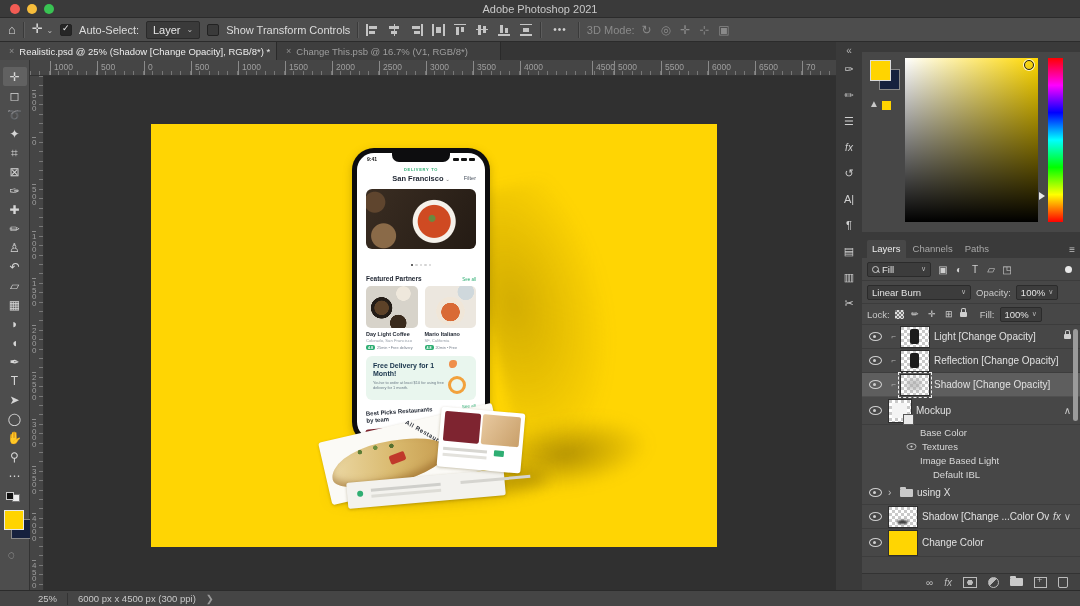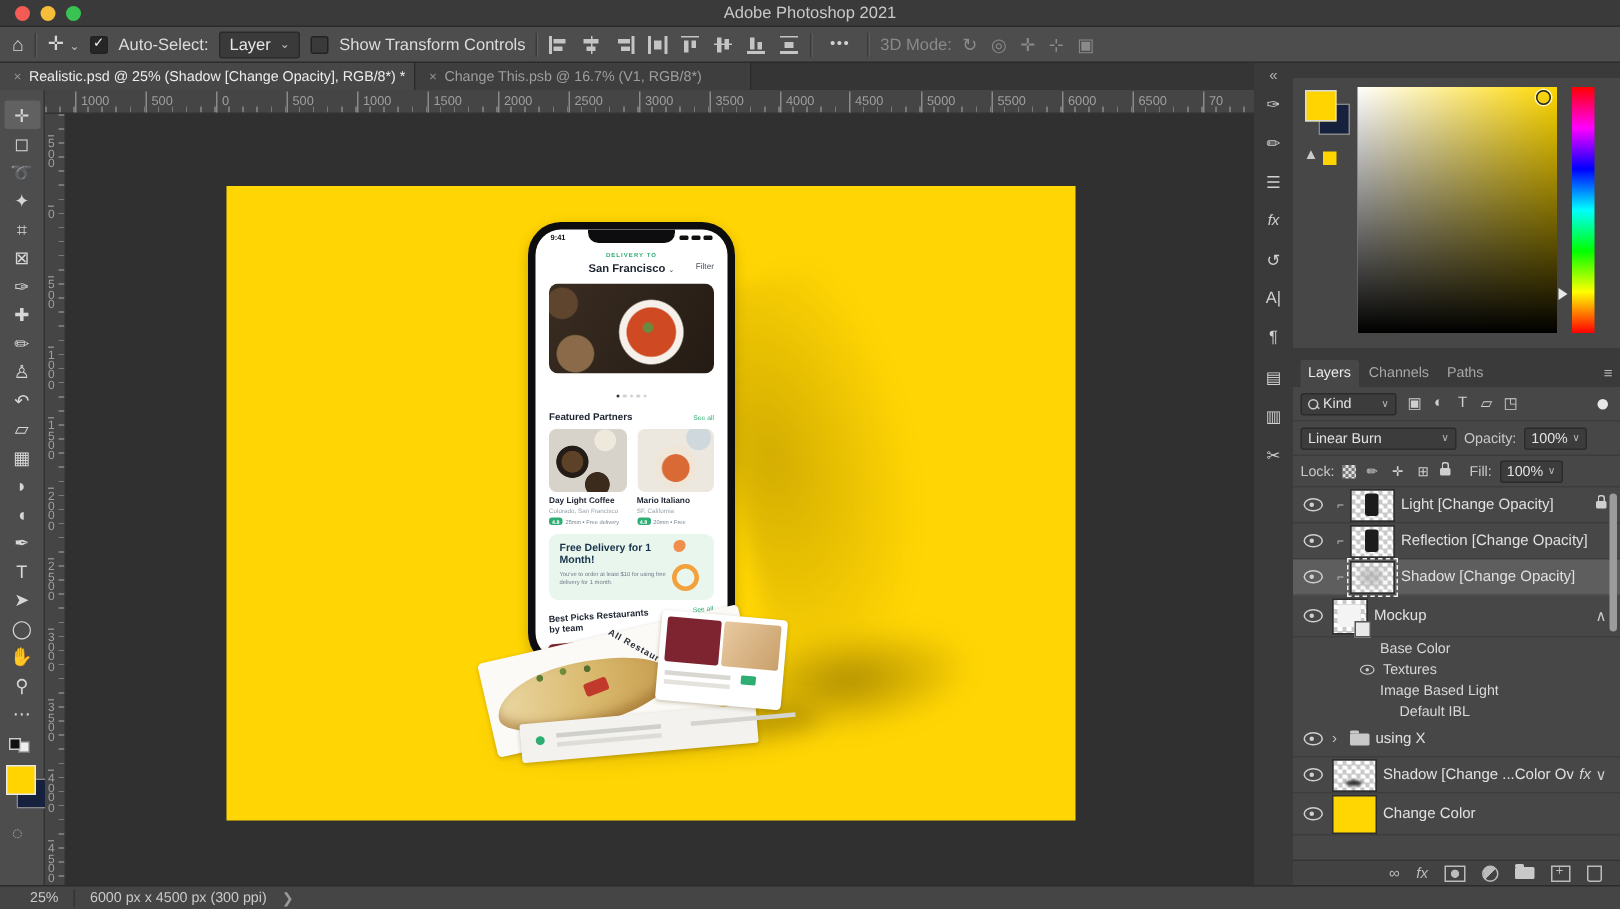--- a/index.html
+++ b/index.html
@@ -148,21 +148,21 @@
              box-shadow:0 6px 0 #dddcd6,90px 0 0 #d5d4cf;}
   .sc{left:288px;top:286px;width:84px;height:60px;transform:rotate(5deg);border-radius:3px;background:#fff;}
   .sc .m1{position:absolute;left:4px;top:4px;width:36px;height:30px;background:#7e2430;border-radius:2px;}
   .sc .m2{position:absolute;left:42px;top:4px;width:38px;height:30px;border-radius:2px;
           background:linear-gradient(120deg,#e8c9a0,#c9a06a);}
   .sc .m3{position:absolute;left:5px;top:40px;width:44px;height:3px;background:#d8d7d2;box-shadow:0 6px 0 #e3e2dd;}
   .sc .m4{position:absolute;left:56px;top:39px;width:10px;height:6px;background:#2fae73;border-radius:1px;}
   
   .statusbar{position:absolute;left:0;bottom:0;width:1080px;height:16px;background:#454545;
              border-top:1px solid #2b2b2b;box-sizing:border-box;display:flex;align-items:center;
-             font-size:9.5px;color:#c9c9c9;gap:10px;padding-left:20px;}
+             font-size:9.5px;color:#c9c9c9;gap:10px;padding-left:38px;}
   .sbdiv{width:1px;height:12px;background:#333;}
   
   .rightregion{position:absolute;left:836px;top:42px;width:244px;height:548px;background:#3a3a3a;}
   .iconstrip{position:absolute;left:0;top:0;width:26px;height:100%;}
   .iconstrip .guill{display:block;text-align:center;color:#b0b0b0;font-size:10px;margin-top:3px;}
   .stripico{display:flex;align-items:center;justify-content:center;width:26px;height:26px;
             color:#d0d0d0;font-size:11px;font-style:normal;}
   .stripico.it{font-style:italic;font-size:10px;}
   .panels{position:absolute;left:26px;top:0;width:218px;height:100%;padding-top:10px;box-sizing:border-box;
           display:flex;flex-direction:column;}
@@ -367,21 +367,21 @@
     <span class="hlab" style="left: 67px;">500</span>
     <span class="hlab" style="left: 114px;">0</span>
     <span class="hlab" style="left: 161px;">500</span>
     <span class="hlab" style="left: 208px;">1000</span>
     <span class="hlab" style="left: 255px;">1500</span>
     <span class="hlab" style="left: 302px;">2000</span>
     <span class="hlab" style="left: 349px;">2500</span>
     <span class="hlab" style="left: 396px;">3000</span>
     <span class="hlab" style="left: 443px;">3500</span>
     <span class="hlab" style="left: 490px;">4000</span>
-    <span class="hlab" style="left: 536px;">4500</span>
+    <span class="hlab" style="left: 562px;">4500</span>
     <span class="hlab" style="left: 584px;">5000</span>
     <span class="hlab" style="left: 631px;">5500</span>
     <span class="hlab" style="left: 678px; text-align: right;">6000</span>
     <span class="hlab" style="left: 725px;">6500</span>
     <span class="hlab" style="left: 772px;">70</span>
   </div>
 <div class="vruler" id="vruler">
     <span class="vlab" style="top: 14px;">5
 0
 0</span>
@@ -534,21 +534,21 @@
     <div class="pgap"></div>
     <div class="phead" id="layers-tabs">
         <span class="ptab active">Layers</span>
         <span class="ptab">Channels</span>
         <span class="ptab">Paths</span>
         <span class="pmenu">≡</span>
       </div>
     <div class="lfilter">
       <span class="fieldbox" style="width:64px;">
         <span class="magico"></span>
-        <span>Kind</span>
+        <span>Fill</span>
         <span class="fchev">∨</span>
       </span>
       <span id="filter-icons" style="display:flex;gap:2px;">
           <span class="fico">▣</span>
           <span class="fico">◐</span>
           <span class="fico">T</span>
           <span class="fico">▱</span>
           <span class="fico">◳</span>
         </span>
       <span class="fdot"></span>

